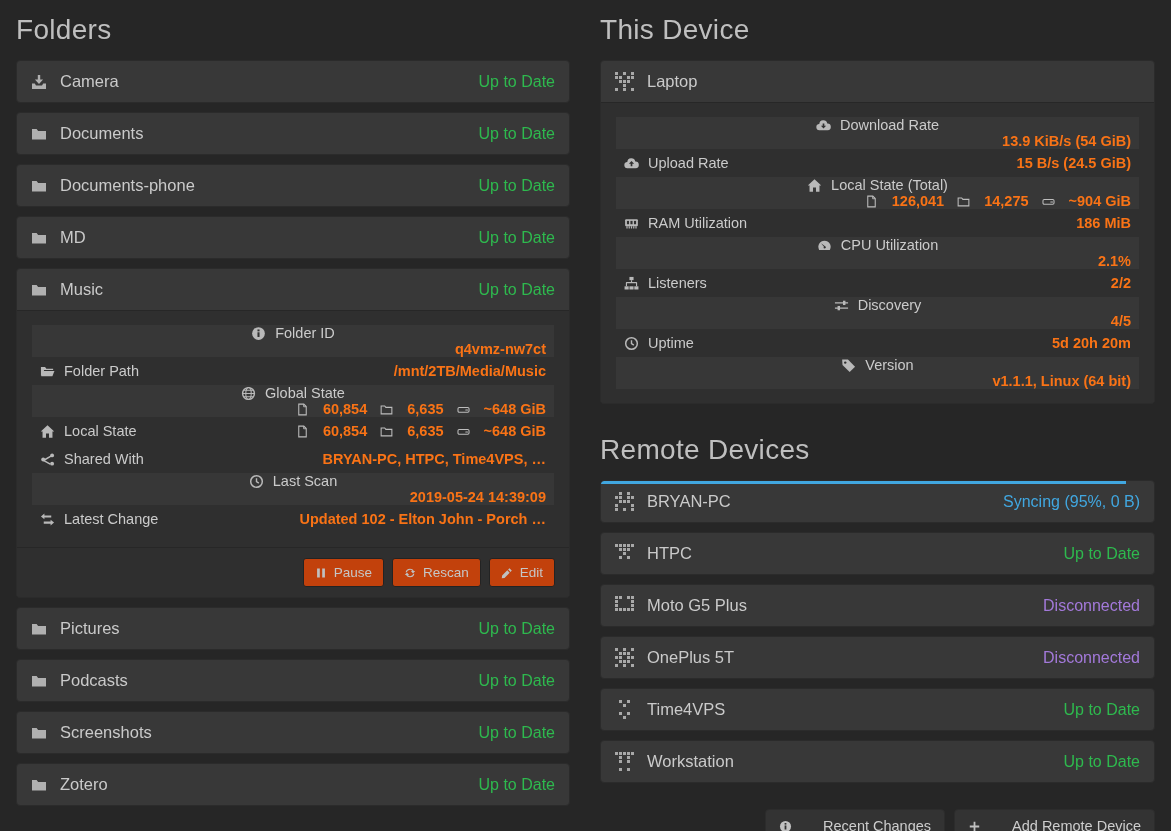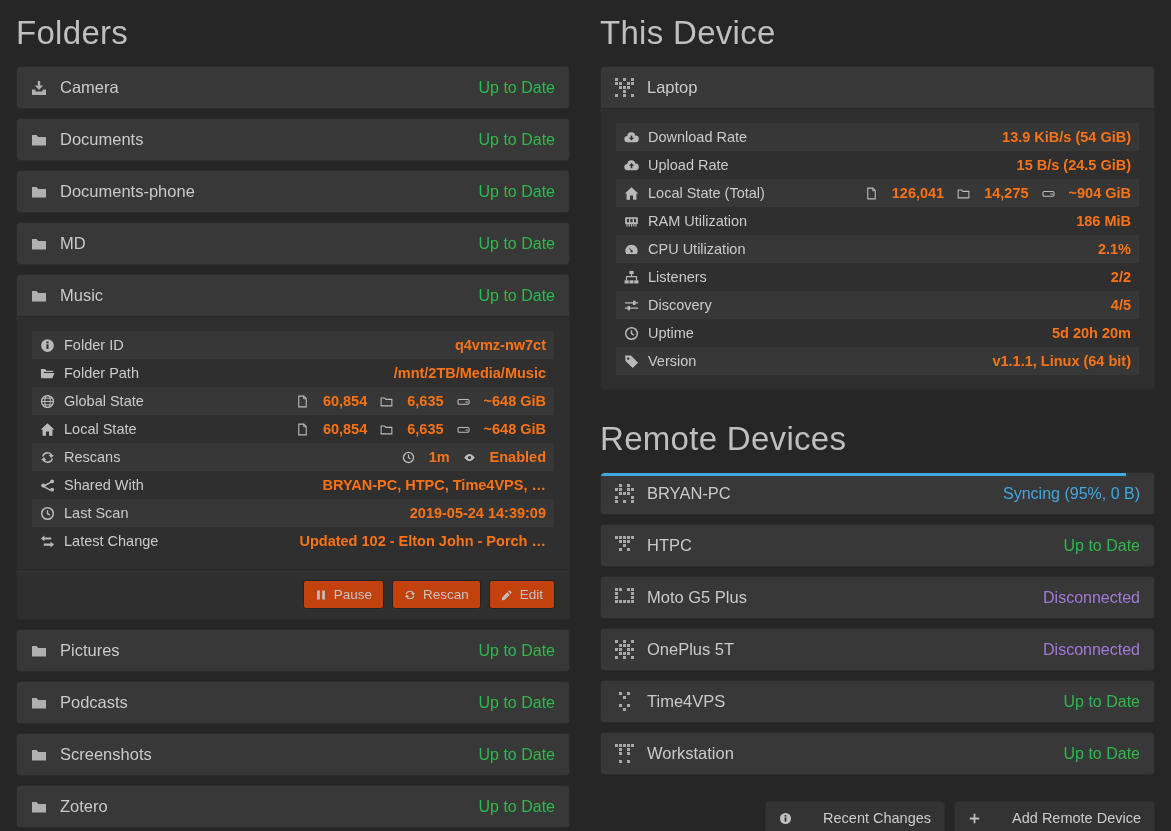--- a/index.html
+++ b/index.html
@@ -5,38 +5,38 @@
   html,body{margin:0;padding:0;}
   body{
     width:1171px;height:831px;overflow:hidden;
     background:#262626;color:#c8c8c8;
     font-family:"Liberation Sans",sans-serif;
     -webkit-font-smoothing:antialiased;
   }
   .wrap{display:flex;gap:30px;padding:10px 16px;}
   .col-left{width:554px;flex:none;}
   .col-right{width:555px;flex:none;}
-  h1{font-size:33px;font-weight:400;color:#bfbfbf;margin:4px 0 14px;letter-spacing:.3px;}
+  h1{font-size:28px;font-weight:400;color:#bfbfbf;margin:4px 0 14px;letter-spacing:.3px;}
   .remote-title{margin-top:30px;}
 
   .panel{
     background:#383838;border:1px solid #2b2b2b;border-radius:4px;
     margin-bottom:9px;position:relative;overflow:hidden;
   }
   .panel-heading{display:flex;align-items:center;height:41px;padding:0 14px;}
   .p-name{margin-left:13px;font-size:16.5px;color:#cacaca;}
   .p-status{margin-left:auto;font-size:16px;}
   .st-green{color:#2eb94e;}
   .st-blue{color:#41a7e0;}
   .st-purple{color:#a379da;}
   .sync-bar{position:absolute;top:0;left:0;height:3px;background:#41a7e0;border-top-left-radius:4px;z-index:2;}
 
   .panel-body{background:#2f2f2f;border-top:1px solid #272727;padding:14px 15px;}
   .trow{display:flex;align-items:center;min-height:28px;padding:0 8px;font-size:14.5px;}
-  .trow.odd{background:#373737;}
+  .trow.odd{background:#373737;flex-direction:column;}
   .tlabel{display:flex;align-items:center;gap:9px;color:#cbcbcb;white-space:nowrap;}
   .tval{margin-left:auto;display:flex;align-items:center;gap:13px;color:#f97316;white-space:nowrap;font-weight:bold;}
   .vitem{display:flex;align-items:center;gap:14px;justify-content:space-between;}
 
   .icon{width:15px;height:15px;fill:#b9b9b9;color:#b9b9b9;flex:none;}
   .head-icon{width:16px;height:16px;fill:#b0b0b0;color:#b0b0b0;}
   .icon-sm{width:13px;height:13px;fill:#bdbdbd;color:#bdbdbd;flex:none;}
 
   .panel-footer{background:#2f2f2f;border-top:1px solid #272727;padding:10px 14px;display:flex;justify-content:flex-end;gap:8px;}
   .btn{
@@ -282,42 +282,20 @@
                 <svg class="icon-sm">
                   <use href="#i-folder-o"></use>
                 </svg>
                 <span>6,635</span>
               </span>
             <span class="vitem">
                 <svg class="icon-sm">
                   <use href="#i-hdd"></use>
                 </svg>
                 <span>~648 GiB</span>
-              </span>
-          </span>
-        </div>
-        <div class="trow odd">
-          <span class="tlabel">
-              <svg class="icon">
-                <use href="#i-sync"></use>
-              </svg>
-              <span>Rescans</span>
-            </span>
-          <span class="tval">
-            <span class="vitem">
-                <svg class="icon-sm">
-                  <use href="#i-clock"></use>
-                </svg>
-                <span>1m</span>
-              </span>
-            <span class="vitem">
-                <svg class="icon-sm">
-                  <use href="#i-eye"></use>
-                </svg>
-                <span>Enabled</span>
               </span>
           </span>
         </div>
         <div class="trow">
           <span class="tlabel">
               <svg class="icon">
                 <use href="#i-share"></use>
               </svg>
               <span>Shared With</span>
             </span>

